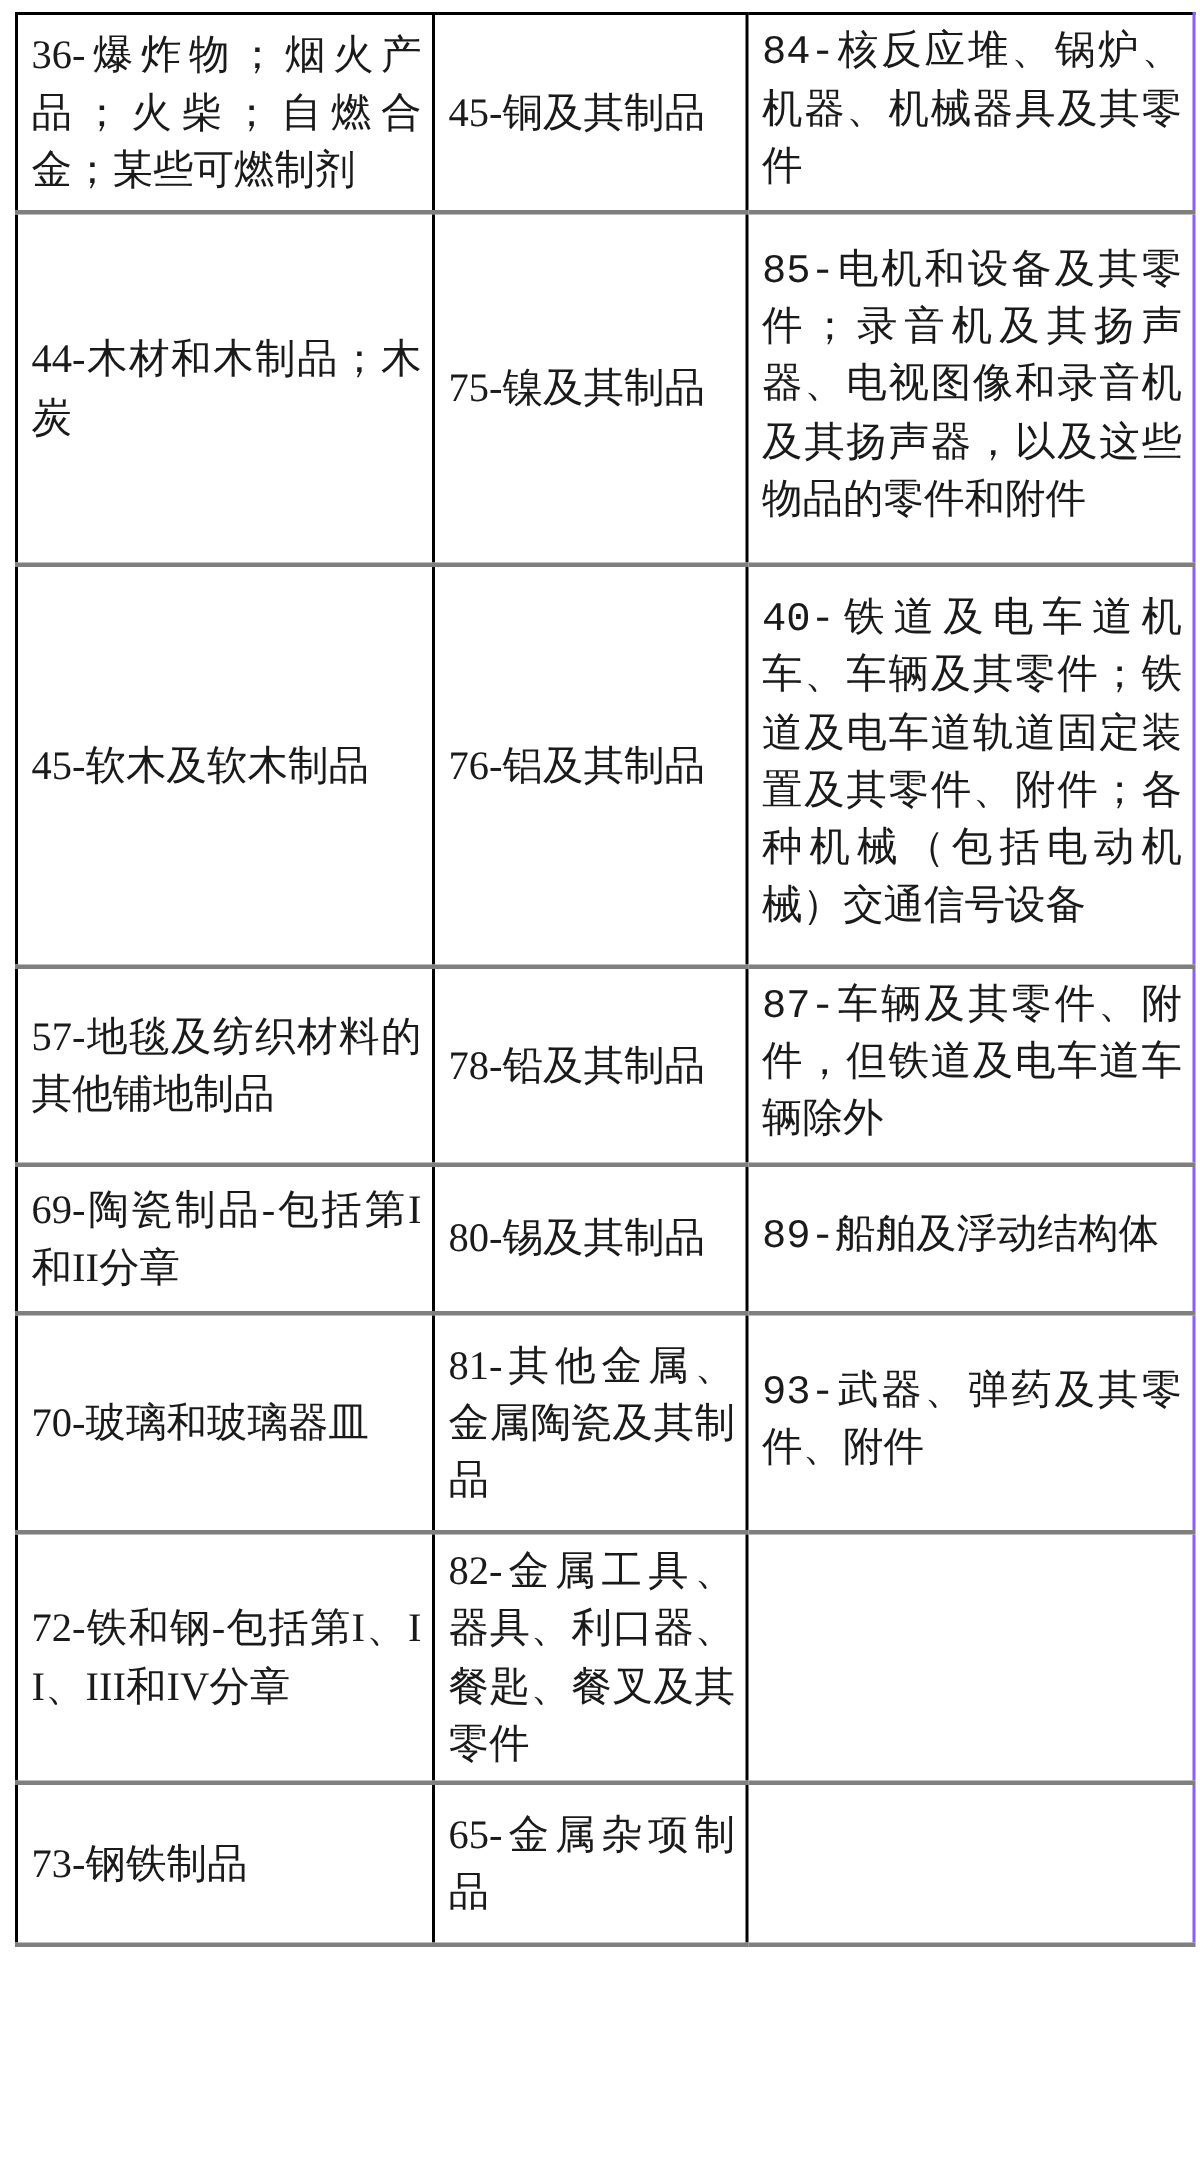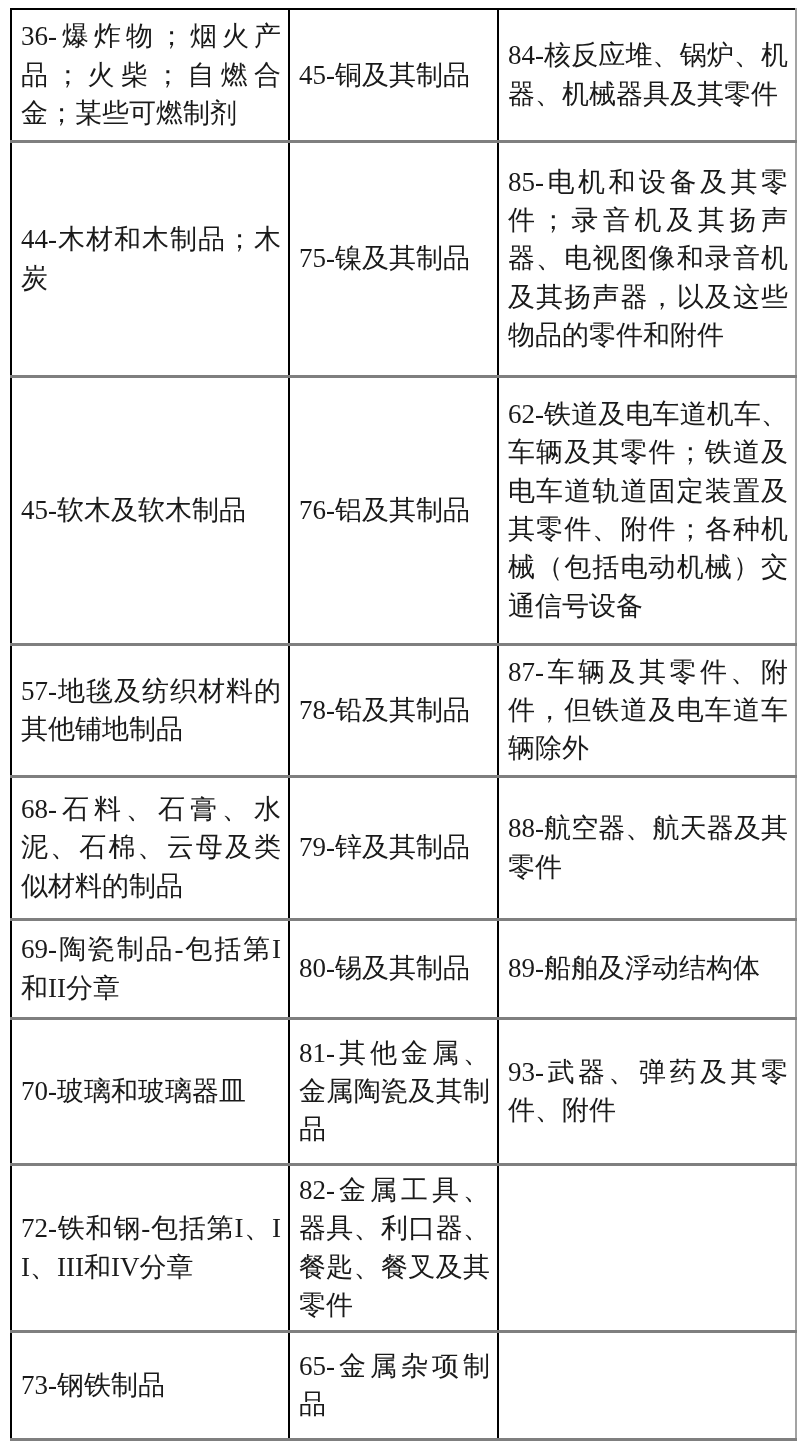--- a/index.html
+++ b/index.html
@@ -31,21 +31,21 @@
     text-justify: inter-character;
     font-size: 27px;
     line-height: 1.42;
     padding: 4px 7px 4px 9px;
     box-sizing: border-box;
     word-break: break-all;
     overflow: hidden;
   }
   table.hs-table tr:first-child td { border-top: 2px solid #000000; }
   table.hs-table td:first-child  { border-left: 2px solid #000000; margin-left: 29px; }
-  table.hs-table td:last-child   { border-right: 2px solid #a3a3a3; }
+  table.hs-table td:last-child   { border-right: 2px solid #8b5cf6; font-family: Liberation Mono, monospace; }
   col.c1 { width: 278px; }
   col.c2 { width: 209px; }
   col.c3 { width: 298px; }
 </style>
 </head>
 <body>
 
 <div class="page">
   <table class="hs-table">
     <colgroup>
@@ -60,31 +60,26 @@
         <td>84-核反应堆、锅炉、机器、机械器具及其零件</td>
       </tr>
       <tr style="height:235px;">
         <td>44-木材和木制品；木炭</td>
         <td>75-镍及其制品</td>
         <td>85-电机和设备及其零件；录音机及其扬声器、电视图像和录音机及其扬声器，以及这些物品的零件和附件</td>
       </tr>
       <tr style="height:268px;">
         <td>45-软木及软木制品</td>
         <td>76-铝及其制品</td>
-        <td>62-铁道及电车道机车、车辆及其零件；铁道及电车道轨道固定装置及其零件、附件；各种机械（包括电动机械）交通信号设备</td>
+        <td>40-铁道及电车道机车、车辆及其零件；铁道及电车道轨道固定装置及其零件、附件；各种机械（包括电动机械）交通信号设备</td>
       </tr>
       <tr style="height:132px;">
         <td>57-地毯及纺织材料的其他铺地制品</td>
         <td>78-铅及其制品</td>
         <td>87-车辆及其零件、附件，但铁道及电车道车辆除外</td>
-      </tr>
-      <tr style="height:143px;">
-        <td>68-石料、石膏、水泥、石棉、云母及类似材料的制品</td>
-        <td>79-锌及其制品</td>
-        <td>88-航空器、航天器及其零件</td>
       </tr>
       <tr style="height:99px;">
         <td>69-陶瓷制品-包括第I和II分章</td>
         <td>80-锡及其制品</td>
         <td>89-船舶及浮动结构体</td>
       </tr>
       <tr style="height:146px;">
         <td>70-玻璃和玻璃器皿</td>
         <td>81-其他金属、金属陶瓷及其制品</td>
         <td>93-武器、弹药及其零件、附件</td>

